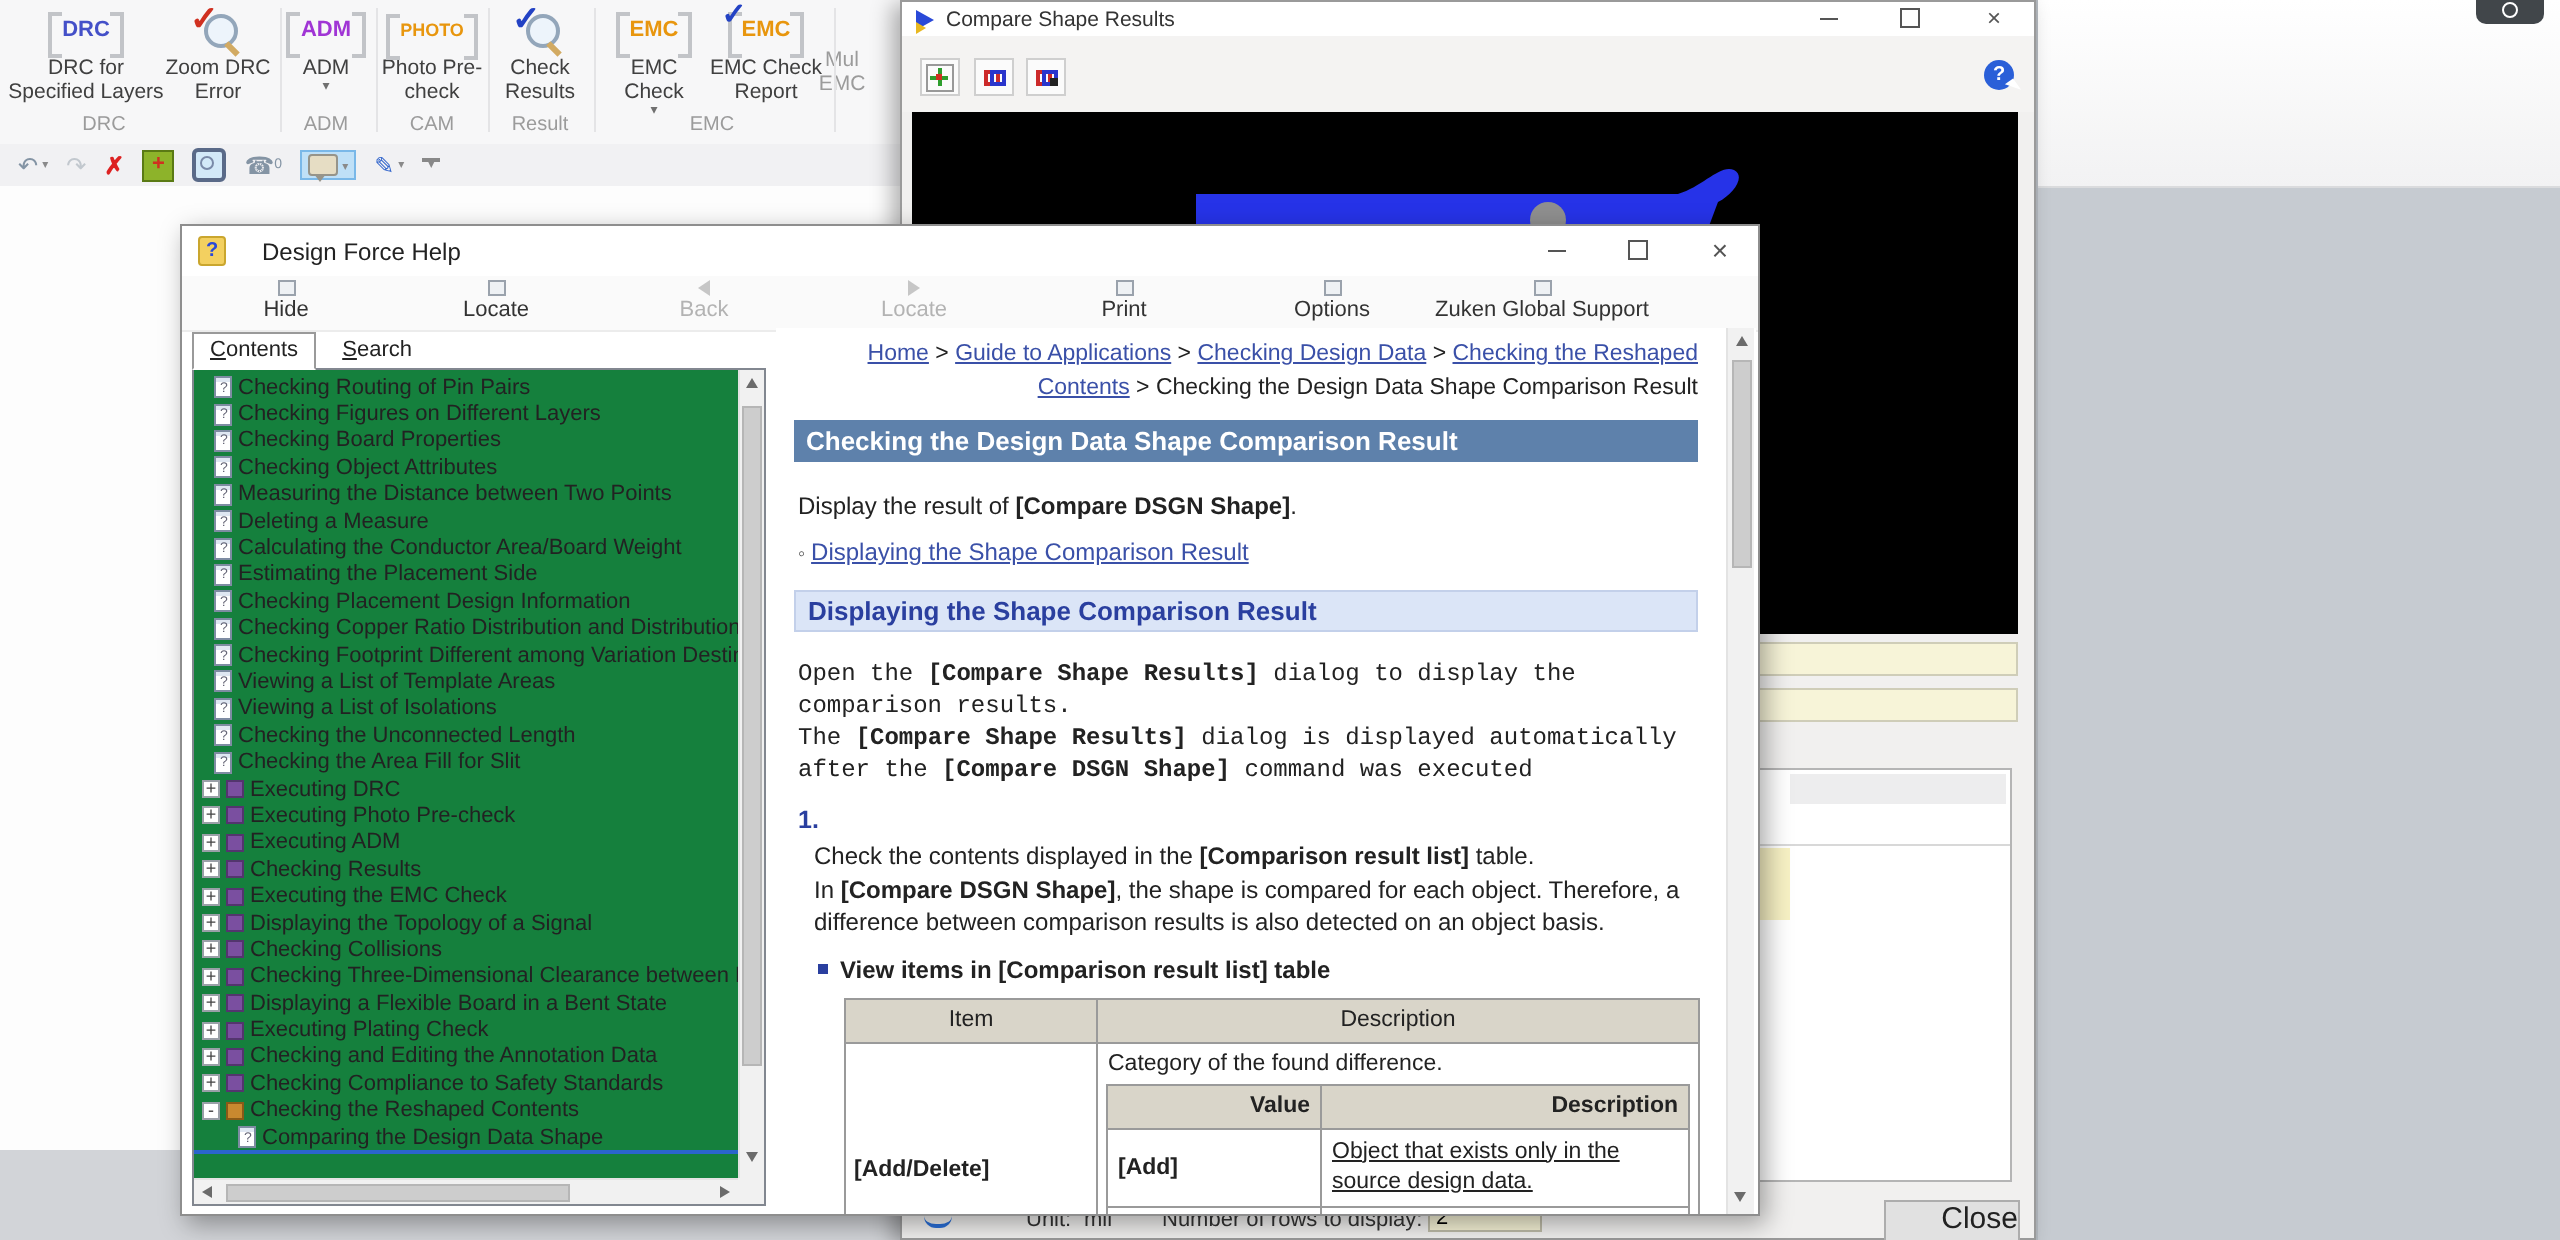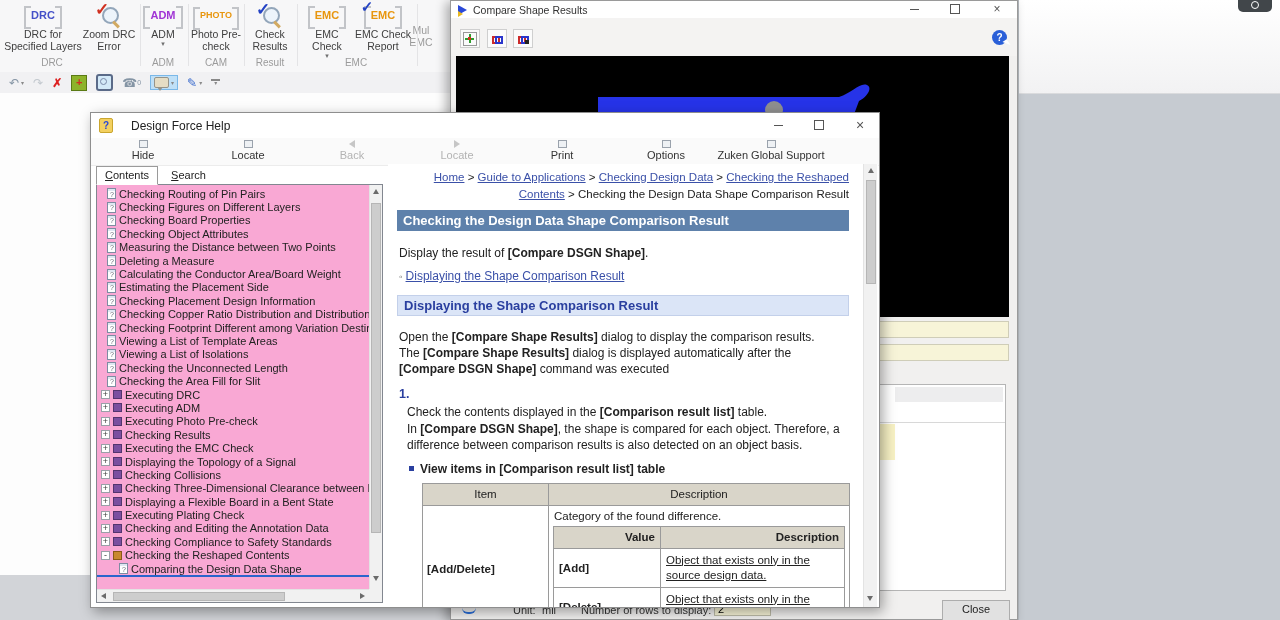--- a/index.html
+++ b/index.html
@@ -70,21 +70,21 @@
   .yfield{position:absolute;left:10px;width:548px;height:17px;background:#f7f4d8;border:1px solid #cfcdb8;box-sizing:border-box;}
   #dpanel{position:absolute;left:10px;top:383px;width:545px;height:207px;background:#fff;border:1px solid #b5b5b5;box-sizing:border-box;}
   #dpanel .hdr{position:absolute;left:433px;top:2px;right:2px;height:15px;background:#ededee;}
   #dpanel .hline{position:absolute;left:0;top:37px;right:0;height:1px;background:#d8d8d8;}
   #dpanel .ycell{position:absolute;left:380px;top:39px;width:53px;height:36px;background:#f7f1c4;}
   .d-bottom{position:absolute;left:0;top:595px;width:100%;height:25px;font-size:11px;color:#333;}
   .d-bottom .lbl{position:absolute;top:8px;}
   .rows-input{position:absolute;left:263px;top:5px;width:57px;height:15px;background:#f6f3d6;border:1px solid #bdbbA8;
               font-size:11px;padding:0 3px;box-sizing:border-box;font-family:"Liberation Sans",sans-serif;}
   .close-btn{position:absolute;left:491px;top:4px;width:66px;height:19px;background:#e1e1e1;border:1px solid #adadad;
-             font-size:11px;color:#222;text-align:center;line-height:17px;}
+             font-size:15px;color:#222;text-align:right;line-height:17px;}
   .sig-icon{position:absolute;left:11px;top:4px;width:14px;height:12px;border-bottom:2px solid #2a6fd8;border-radius:0 0 6px 6px;}
   .sig-icon::after{content:"";position:absolute;left:5px;top:3px;width:3px;height:3px;background:#2a6fd8;border-radius:50%;}
   
   #help{position:absolute;left:90px;top:112px;width:790px;height:496px;background:#fff;border:1px solid #8e8e8e;
         box-sizing:border-box;overflow:hidden;box-shadow:3px 4px 12px rgba(0,0,0,.35);z-index:4;}
   .h-title{position:absolute;left:0;top:0;width:100%;height:25px;background:#fff;display:flex;align-items:center;gap:12px;}
   .help-logo{width:12px;height:13px;background:#f3d060;border:1px solid #caa62e;border-radius:2px;color:#2a49d8;
              font-size:10px;font-weight:bold;line-height:13px;text-align:center;margin-left:8px;}
   .help-logo::before{content:"?";}
   .h-title .txt{font-size:12px;color:#222;margin-left:6px;}
@@ -93,21 +93,21 @@
   .h-tool{position:absolute;top:2px;width:60px;text-align:center;font-size:11px;color:#333;}
   .h-tool.dis{color:#b3b3b3;}
   .ticon{width:9px;height:8px;margin:0 auto 1px;border:1px solid #9aa2ac;background:#eef1f4;box-sizing:border-box;}
   .ticon.tri-l{width:0;height:8px;border:none;background:none;border-top:4px solid transparent;border-bottom:4px solid transparent;border-right:6px solid #c6c6c6;}
   .ticon.tri-r{width:0;height:8px;border:none;background:none;border-top:4px solid transparent;border-bottom:4px solid transparent;border-left:6px solid #c6c6c6;}
   .acc::first-letter{text-decoration:underline;}
   .h-tabs{position:absolute;left:5px;top:53px;height:19px;font-size:11px;color:#222;}
   .tab-on{display:inline-block;padding:2px 8px 3px;background:#fff;border:1px solid #9a9a9a;border-bottom:1px solid #fff;position:relative;z-index:2;}
   .tab-off{display:inline-block;padding:2px 8px;margin-left:2px;color:#222;}
   
-  #tree{position:absolute;left:5px;top:71px;width:287px;height:419px;border:1px solid #828790;background:#f9a8d4;
+  #tree{position:absolute;left:5px;top:71px;width:287px;height:419px;border:1px solid #828790;background:#15803d;
         box-sizing:border-box;overflow:hidden;}
   #tree-rows{position:absolute;left:0;top:2px;right:13px;overflow:hidden;height:390px;}
   .trow{height:13.4px;display:flex;align-items:center;white-space:nowrap;font-size:11px;color:#222;padding-left:4px;}
   .trow .exp{flex:0 0 auto;width:9px;height:9px;border:1px solid #9aa0a8;background:#fff;font-size:9px;line-height:7px;
              text-align:center;color:#444;box-sizing:border-box;}
   .book .exp::before{content:"+";}
   .book-open .exp::before{content:"-";}
   .page .exp,.page-child .exp{border:none;background:transparent;width:3px;}
   .page-child{padding-left:16px;}
   .tico{flex:0 0 auto;width:9px;height:11px;margin-left:3px;position:relative;background:#fff;border:1px solid #7e8ca2;
@@ -430,26 +430,26 @@
           <span class="tlabel">Checking the Area Fill for Slit</span>
         </div>
         <div class="trow book">
           <span class="exp"></span>
           <span class="tico"></span>
           <span class="tlabel">Executing DRC</span>
         </div>
         <div class="trow book">
           <span class="exp"></span>
           <span class="tico"></span>
+          <span class="tlabel">Executing Photo Pre-check</span>
+        </div>
+        <div class="trow book">
+          <span class="exp"></span>
+          <span class="tico"></span>
           <span class="tlabel">Executing ADM</span>
-        </div>
-        <div class="trow book">
-          <span class="exp"></span>
-          <span class="tico"></span>
-          <span class="tlabel">Executing Photo Pre-check</span>
         </div>
         <div class="trow book">
           <span class="exp"></span>
           <span class="tico"></span>
           <span class="tlabel">Checking Results</span>
         </div>
         <div class="trow book">
           <span class="exp"></span>
           <span class="tico"></span>
           <span class="tlabel">Executing the EMC Check</span>
@@ -524,21 +524,21 @@
         <a>Home</a><span> &gt; </span><a>Guide to Applications</a><span> &gt; </span><a>Checking Design Data</a><span> &gt; </span><a>Checking the Reshaped Contents</a><span> &gt; </span><span>Checking the Design Data Shape Comparison Result</span>
       </div>
       <div class="h1bar">Checking the Design Data Shape Comparison Result</div>
       <div class="para">
         <span>Display the result of </span><span class="b">[Compare DSGN Shape]</span><span>.</span>
       </div>
       <div class="linkline">
         <span class="bullet">◦</span><a>Displaying the Shape Comparison Result</a>
       </div>
       <div class="h2bar">Displaying the Shape Comparison Result</div>
-      <div class="para" style="margin-top:13px;">
+      <div class="para" style="margin-top:13px;font-family:Liberation Mono, monospace;">
         <span>Open the </span><span class="b">[Compare Shape Results]</span><span> dialog to display the comparison results.</span><br>
         <span>The </span><span class="b">[Compare Shape Results]</span><span> dialog is displayed automatically after the </span><span class="b">[Compare DSGN Shape]</span><span> command was executed</span>
       </div>
       <div class="stepnum">1.</div>
       <div class="steppara">
         <span>Check the contents displayed in the </span><span class="b">[Comparison result list]</span><span> table.</span><br>
         <span>In </span><span class="b">[Compare DSGN Shape]</span><span>, the shape is compared for each object. Therefore, a difference between comparison results is also detected on an object basis.</span>
       </div>
       <div class="bulletline">
         <span class="sqb"></span><span>View items in </span><span>[Comparison result list]</span><span> table</span>

